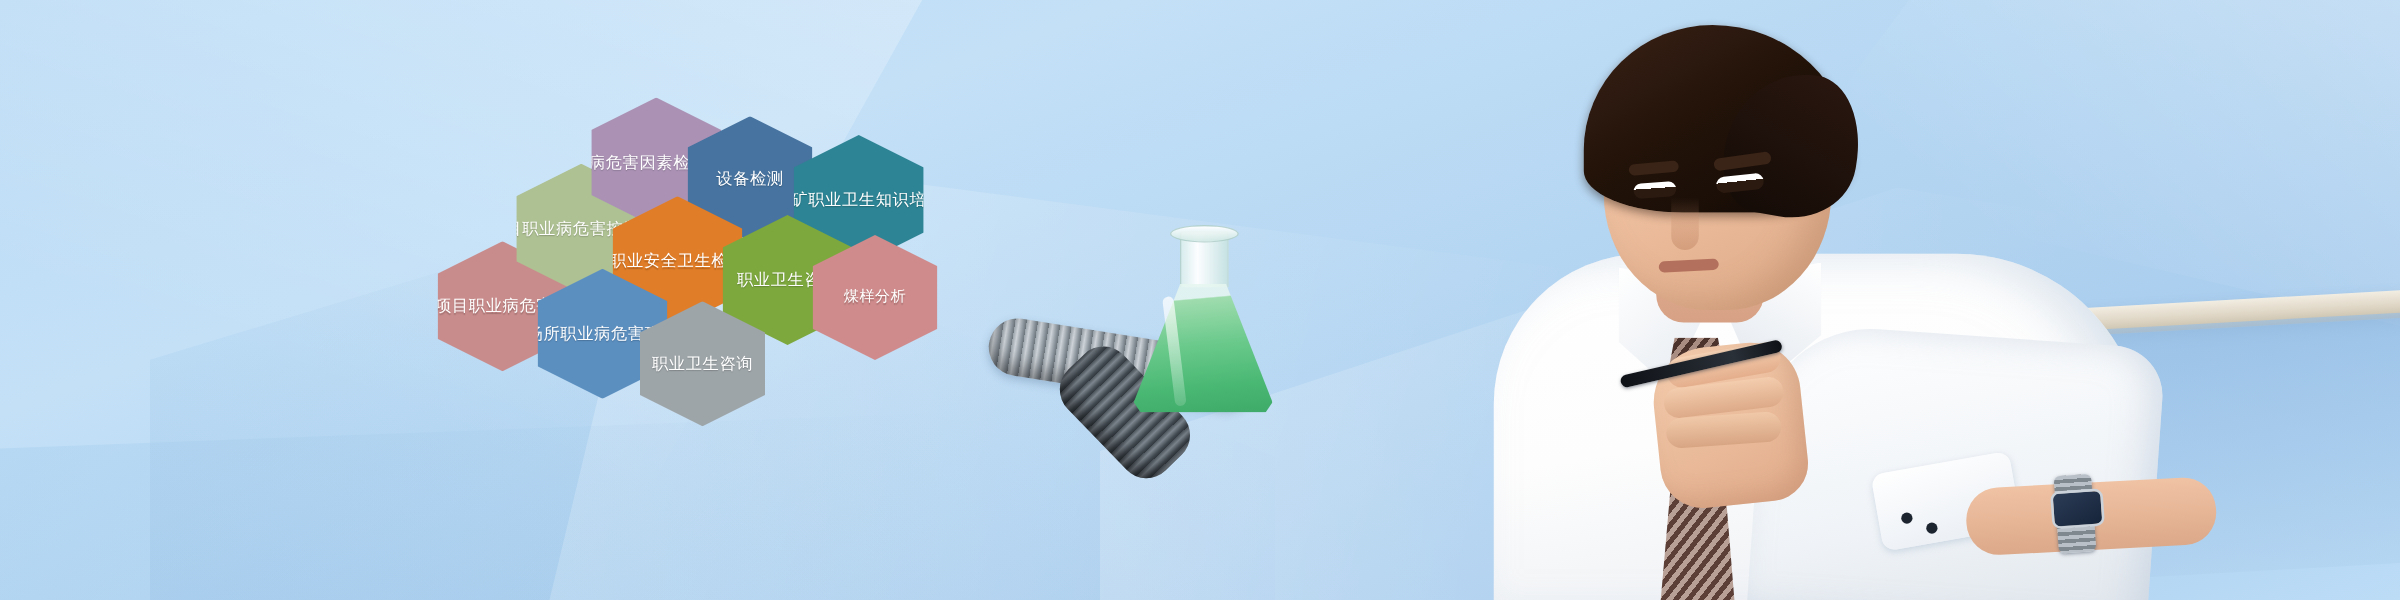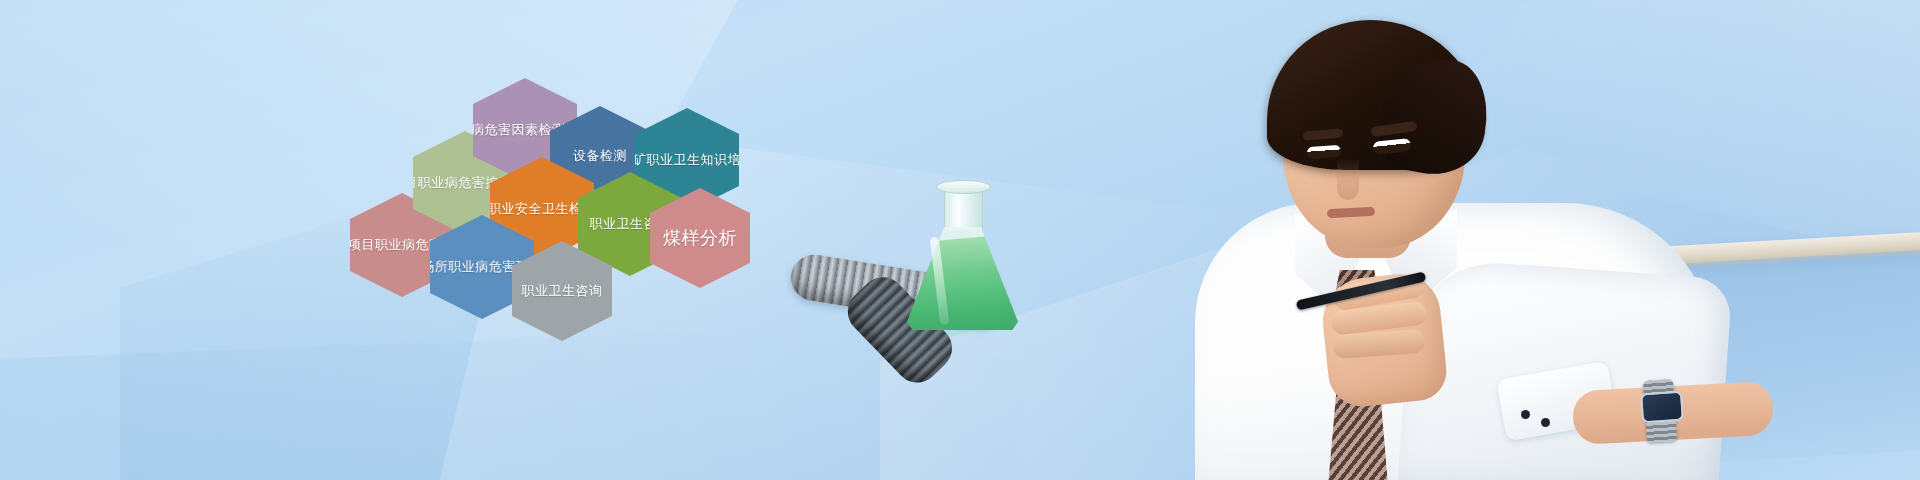--- a/index.html
+++ b/index.html
@@ -186,34 +186,34 @@
   <div id="hex-cluster">
       <div class="hex" style="left: 350px; top: 193px; width: 104px; height: 104px; background: rgb(201, 140, 140); z-index: 10;">
         <span class="hex-label" style="font-size: 13px;">建设项目职业病危害预评价</span>
       </div>
       <div class="hex" style="left: 413px; top: 131px; width: 104px; height: 104px; background: rgb(174, 193, 147); z-index: 11;">
         <span class="hex-label" style="font-size: 13px;">建设项目职业病危害控制效果评价</span>
       </div>
       <div class="hex" style="left: 473px; top: 78px; width: 104px; height: 104px; background: rgb(171, 146, 181); z-index: 12;">
         <span class="hex-label" style="font-size: 13px;">职业病危害因素检测与评价</span>
       </div>
-      <div class="hex" style="left: 550px; top: 106px; width: 100px; height: 100px; background: rgb(70, 115, 159); z-index: 13;">
+      <div class="hex" style="left: 550px; top: 93px; width: 100px; height: 100px; background: rgb(70, 115, 159); z-index: 13;">
         <span class="hex-label" style="font-size: 13px;">设备检测</span>
       </div>
       <div class="hex" style="left: 635px; top: 108px; width: 104px; height: 104px; background: rgb(45, 132, 148); z-index: 14;">
         <span class="hex-label" style="font-size: 13px;">煤矿职业卫生知识培训</span>
       </div>
       <div class="hex" style="left: 490px; top: 157px; width: 104px; height: 104px; background: rgb(224, 125, 40); z-index: 15;">
         <span class="hex-label" style="font-size: 13px;">煤矿职业安全卫生检测评价</span>
       </div>
       <div class="hex" style="left: 578px; top: 172px; width: 104px; height: 104px; background: rgb(125, 168, 62); z-index: 16;">
         <span class="hex-label" style="font-size: 13px;">职业卫生咨询</span>
       </div>
       <div class="hex" style="left: 650px; top: 188px; width: 100px; height: 100px; background: rgb(207, 139, 139); z-index: 17;">
-        <span class="hex-label" style="font-size: 18px;">煤样分析</span>
+        <span class="hex-label" style="font-size: 12px;">煤样分析</span>
       </div>
       <div class="hex" style="left: 430px; top: 215px; width: 104px; height: 104px; background: rgb(91, 143, 192); z-index: 18;">
         <span class="hex-label" style="font-size: 13px;">作业场所职业病危害现状评价</span>
       </div>
       <div class="hex" style="left: 512px; top: 241px; width: 100px; height: 100px; background: rgb(158, 165, 168); z-index: 19;">
         <span class="hex-label" style="font-size: 13px;">职业卫生咨询</span>
       </div>
     </div>
 
   <div id="photo">

